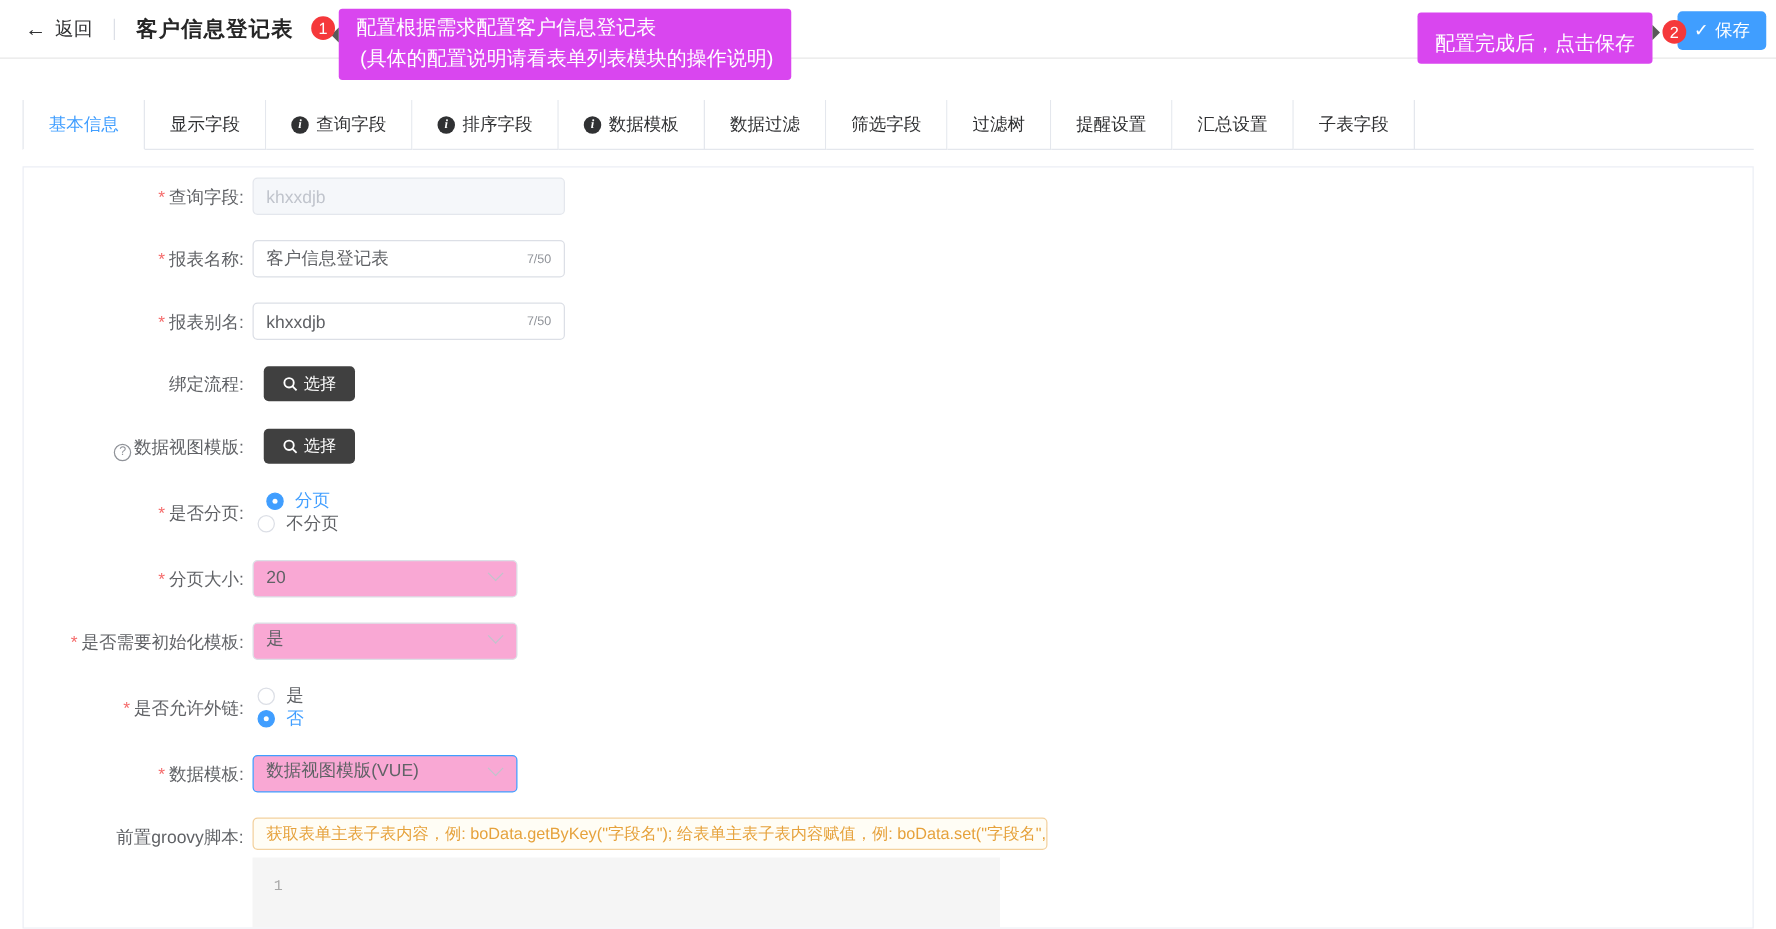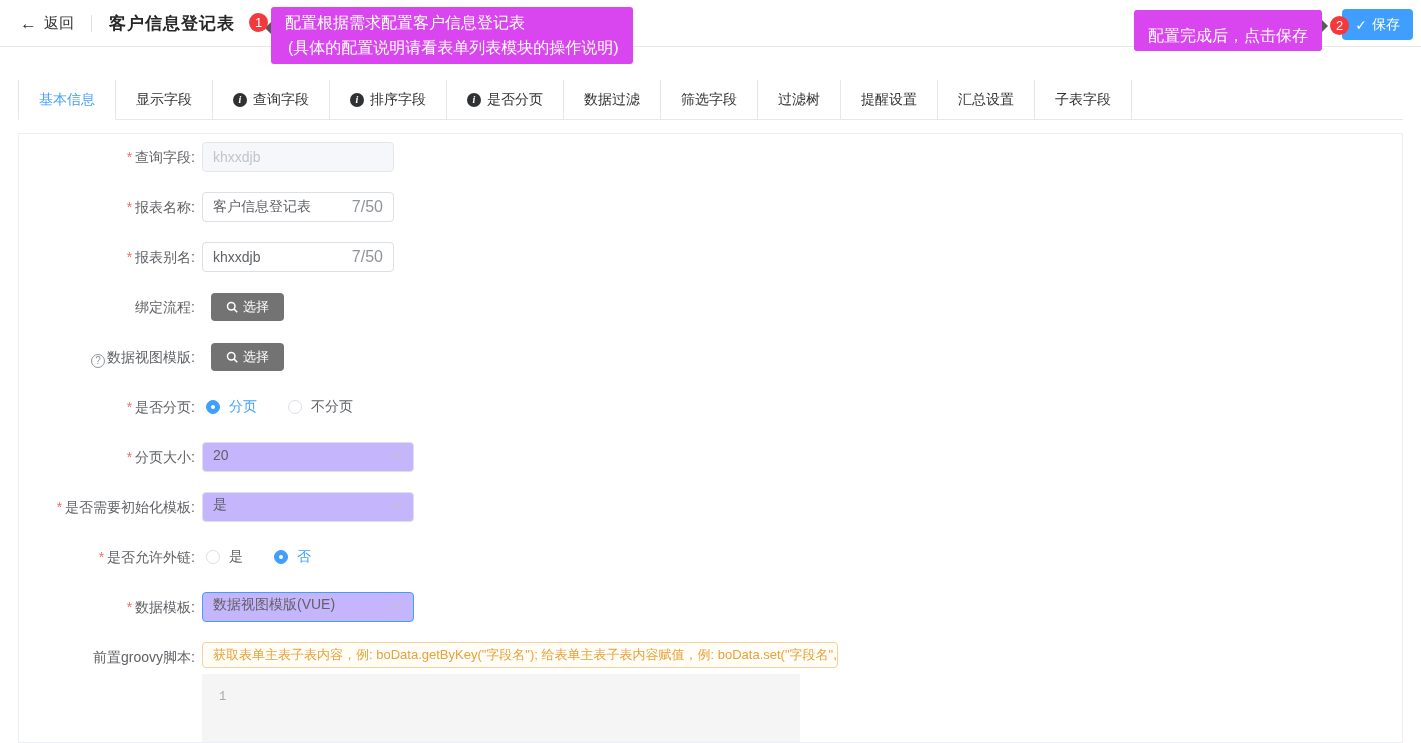--- a/index.html
+++ b/index.html
@@ -54,40 +54,40 @@
     height:610px; padding-top:8px; overflow:hidden; }
   .form-row { display:flex; align-items:center; min-height:30px; margin-bottom:20px; }
   .form-row.top-align { align-items:flex-start; }
   .form-label { width:183px; flex:none; text-align:right; padding-right:7px;
     font-size:14px; color:#606266; line-height:30px; }
   .req { color:#f56c6c; margin-right:3px; }
   .help-icon { display:inline-block; width:14px; height:14px; line-height:12px;
     border:1px solid #909399; border-radius:50%; color:#909399; font-size:10px;
     text-align:center; vertical-align:-2px; margin-right:2px; }
 
-  .text-input { width:192px; height:30px; border:1px solid #dcdfe6; border-radius:4px;
+  .text-input { width:250px; height:30px; border:1px solid #dcdfe6; border-radius:4px;
     background:#fff; display:flex; align-items:center; justify-content:space-between;
     padding:0 10px; font-size:14px; color:#606266; }
   .text-input.disabled { background:#f5f7fa; border-color:#e4e7ed; color:#c0c4cc; }
-  .counter { font-size:16px; color:#909399; margin-left:8px; }
+  .counter { font-size:10px; color:#909399; margin-left:8px; }
 
   .select-box { width:212px; height:30px; border:1px solid #dcdfe6; border-radius:4px;
-    background:#c4b5fd; display:flex; align-items:center; justify-content:space-between;
+    background:#f9a8d4; display:flex; align-items:center; justify-content:space-between;
     padding:0 12px 4px 10px; font-size:14px; color:#606266; cursor:pointer; }
   .select-box.focused { border-color:#409EFF; }
   .chevron-down { width:9px; height:9px; border-right:1.5px solid #c0c4cc;
     border-bottom:1.5px solid #c0c4cc; transform:rotate(45deg) translate(-2px,-2px); }
 
-  .btn-select { height:28px; padding:0 15px; margin-left:9px; background:#737373;
+  .btn-select { height:28px; padding:0 15px; margin-left:9px; background:#404040;
     border:none; border-radius:4px; color:#fff; font-size:13px; display:inline-flex;
     align-items:center; gap:5px; cursor:pointer; font-family:inherit; }
 
   .radio { display:flex; align-items:center; gap:9px; margin-right:31px;
     font-size:14px; color:#606266; cursor:pointer; }
-  .radio-group { display:flex; align-items:center; padding-left:4px; }
+  .radio-group { display:flex; align-items:center; padding-left:4px;flex-direction:column; }
   .radio-dot { position:relative; width:14px; height:14px; border-radius:50%;
     border:1px solid #dcdfe6; background:#fff; flex:none; }
   .radio.checked .radio-dot { border-color:#409EFF; background:#409EFF; }
   .radio.checked .radio-dot::after { content:""; position:absolute; left:4px; top:4px;
     width:4px; height:4px; border-radius:50%; background:#fff; }
   .radio.checked .radio-label { color:#409EFF; }
 
   .groovy-col { display:flex; flex-direction:column; }
   .groovy-hint { width:636px; border:1px solid #f3d19e; background:#fffdf5;
     border-radius:4px; padding:3px 10px; font-size:13px; color:#e6a23c;
@@ -135,21 +135,21 @@
   <div class="tab">
     <span class="info-icon">i</span>
     <span>查询字段</span>
     </div>
   <div class="tab">
     <span class="info-icon">i</span>
     <span>排序字段</span>
     </div>
   <div class="tab">
     <span class="info-icon">i</span>
-    <span>是否分页</span>
+    <span>数据模板</span>
     </div>
   <div class="tab">
     <span>数据过滤</span>
     </div>
   <div class="tab">
     <span>筛选字段</span>
     </div>
   <div class="tab">
     <span>过滤树</span>
     </div>

